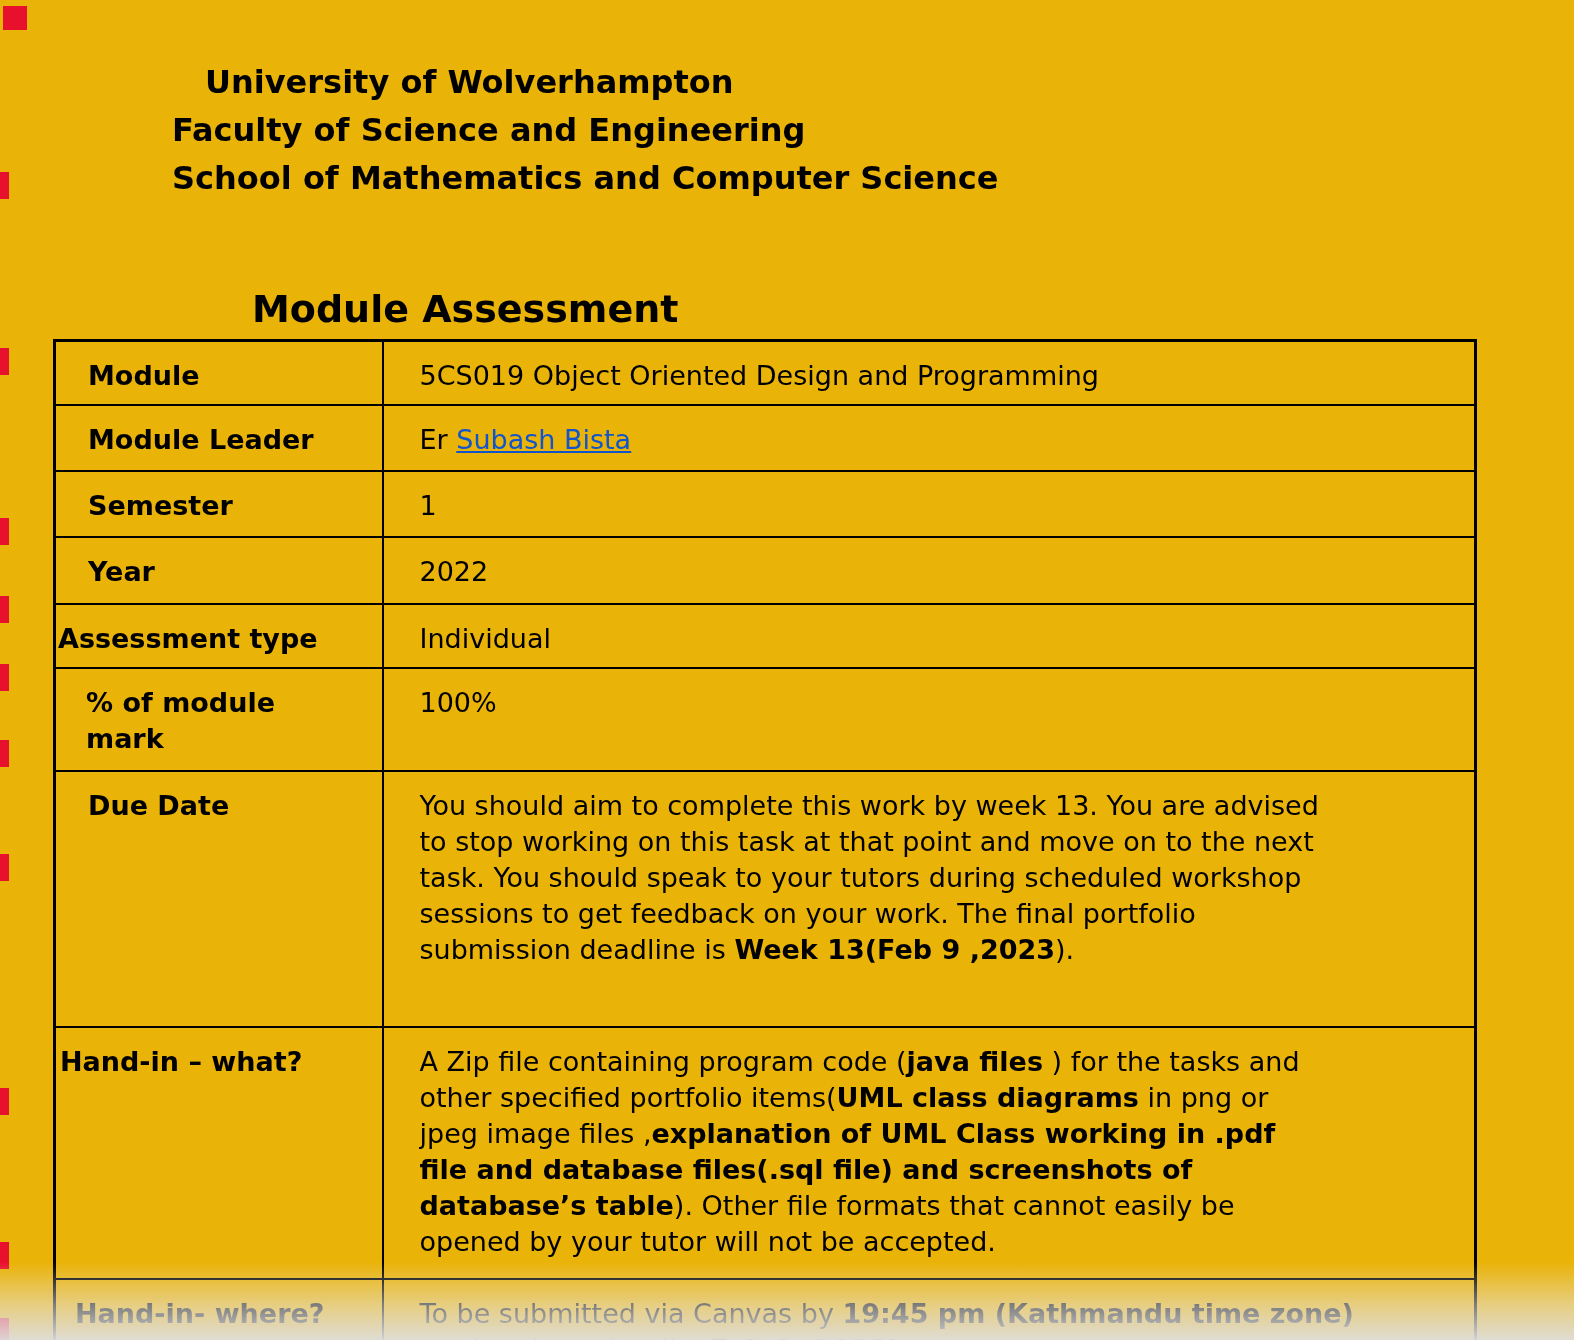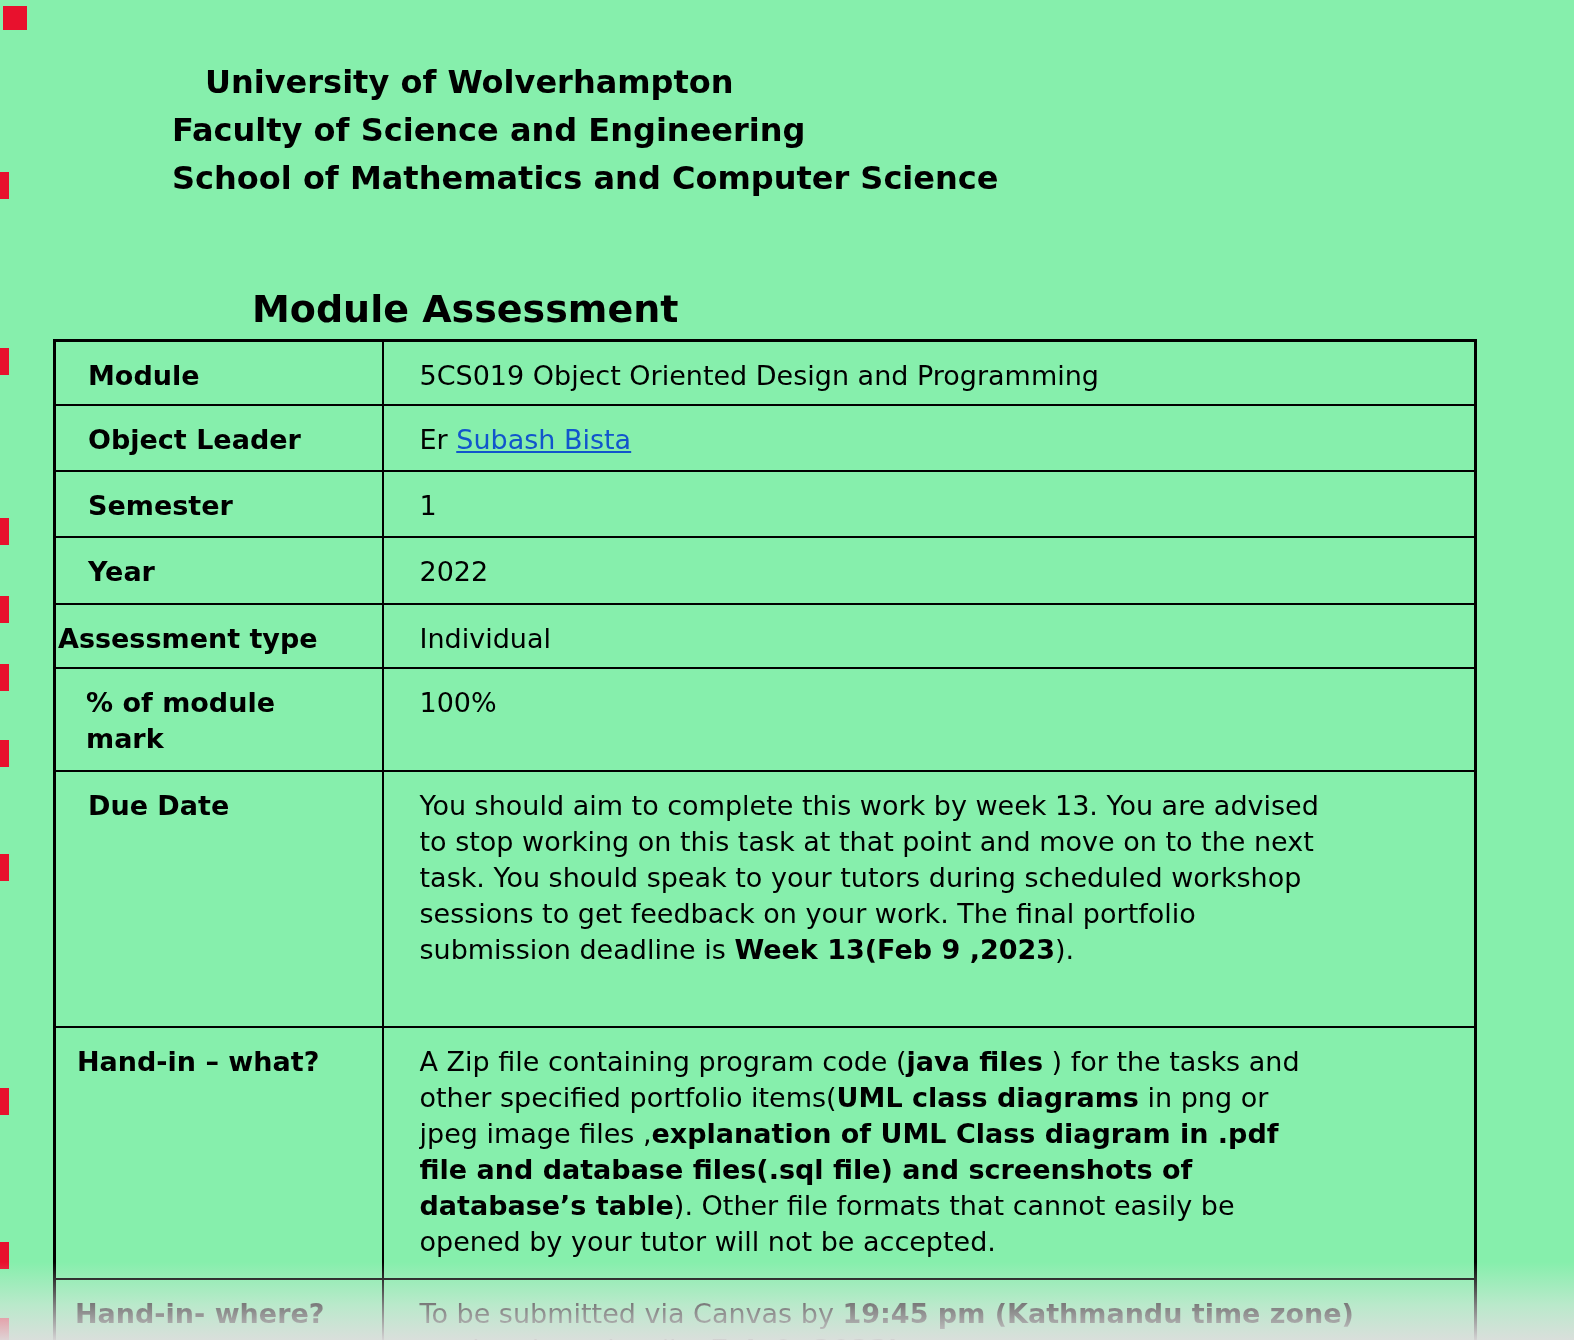--- a/index.html
+++ b/index.html
@@ -1,18 +1,18 @@
 <!DOCTYPE html>
 <html><head>
 <meta charset="utf-8">
 <style>
   html,body { margin:0; padding:0; }
   .page {
     position:relative; width:1574px; height:1340px;
-    background:#86efac; overflow:hidden;
+    background:#eab308; overflow:hidden;
     font-family:"DejaVu Sans", sans-serif; color:#000;
   }
   
   .marker { position:absolute; }
   .marker-square { left:3px; top:6px; width:24px; height:24px; }
   .marker-bar { left:0; width:9px; height:27px; }
 
   
   .header { position:absolute; left:172px; top:58px; font-weight:bold;
             font-size:32px; line-height:48px; white-space:nowrap; }
@@ -31,21 +31,21 @@
     border:2px solid #000; vertical-align:top;
     font-size:27px; line-height:36px; padding:0;margin-left:48px;
   }
   .assessment-table { border:3px solid #000; }
   .col-label { width:328px; }
   .col-value { width:1093px; }
   td.cell-label { font-weight:bold; padding:16px 10px 10px 32px; white-space:nowrap; }
   td.cell-value { padding:16px 22px 10px 36px; }
   tr.row-assessment-type td.cell-label { padding-left:2px; }
   tr.row-mark td.cell-label { white-space:normal; padding-left:30px; padding-right:40px; }
-  tr.row-hand-in-what td.cell-label { padding-left:21px; }
+  tr.row-hand-in-what td.cell-label { padding-left:4px; }
   tr.row-hand-in-where td.cell-label { padding-left:19px; }
   .para b { font-weight:bold; }
   a.doc-link { text-decoration:underline; }
 
   
   .bottom-fade { position:absolute; left:0; bottom:0; width:1574px; height:78px;
     background:linear-gradient(to bottom, rgba(236,236,236,0) 0%, rgba(228,228,228,0.55) 55%, rgba(222,222,222,0.95) 100%);
     pointer-events:none; }
 </style>
 </head>
@@ -79,21 +79,21 @@
         <col class="col-value">
       </colgroup>
 
     <tbody>
         <tr class="row-module" style="height:64px">
       <td class="cell-label">Module</td>
       <td class="cell-value">5CS019 Object Oriented Design and Programming</td>
     </tr>
 
     <tr class="row-module-leader" style="height:66px">
-      <td class="cell-label">Object Leader</td>
+      <td class="cell-label">Module Leader</td>
       <td class="cell-value">
         <span>Er </span><a href="#" class="doc-link" style="color: rgb(17, 85, 204);">Subash Bista</a>
       </td>
     </tr>
 
     <tr class="row-semester" style="height:66px">
       <td class="cell-label">Semester</td>
       <td class="cell-value">1</td>
     </tr>
 
@@ -121,21 +121,21 @@
         <div><span>sessions to get feedback on your work. The final portfolio</span></div>
         <div><span>submission deadline is </span><b>Week 13(Feb 9 ,2023</b><span>).</span></div>
       </td>
     </tr>
 
     <tr class="row-hand-in-what" style="height:252px">
       <td class="cell-label">Hand-in – what?</td>
       <td class="cell-value para">
         <div><span>A Zip file containing program code (</span><b>java files</b><span> ) for the tasks and</span></div>
         <div><span>other specified portfolio items(</span><b>UML class diagrams</b><span> in png or</span></div>
-        <div><span>jpeg image files ,</span><b>explanation of UML Class diagram in .pdf</b></div>
+        <div><span>jpeg image files ,</span><b>explanation of UML Class working in .pdf</b></div>
         <div><b>file and database files(.sql file) and screenshots of</b></div>
         <div><b>database’s table</b><span>). Other file formats that cannot easily be</span></div>
         <div><span>opened by your tutor will not be accepted.</span></div>
       </td>
     </tr>
 
     <tr class="row-hand-in-where" style="height:103px">
       <td class="cell-label">Hand-in- where?</td>
       <td class="cell-value para">
         <div><span>To be submitted via Canvas by </span><b>19:45 pm (Kathmandu time zone)</b></div>

